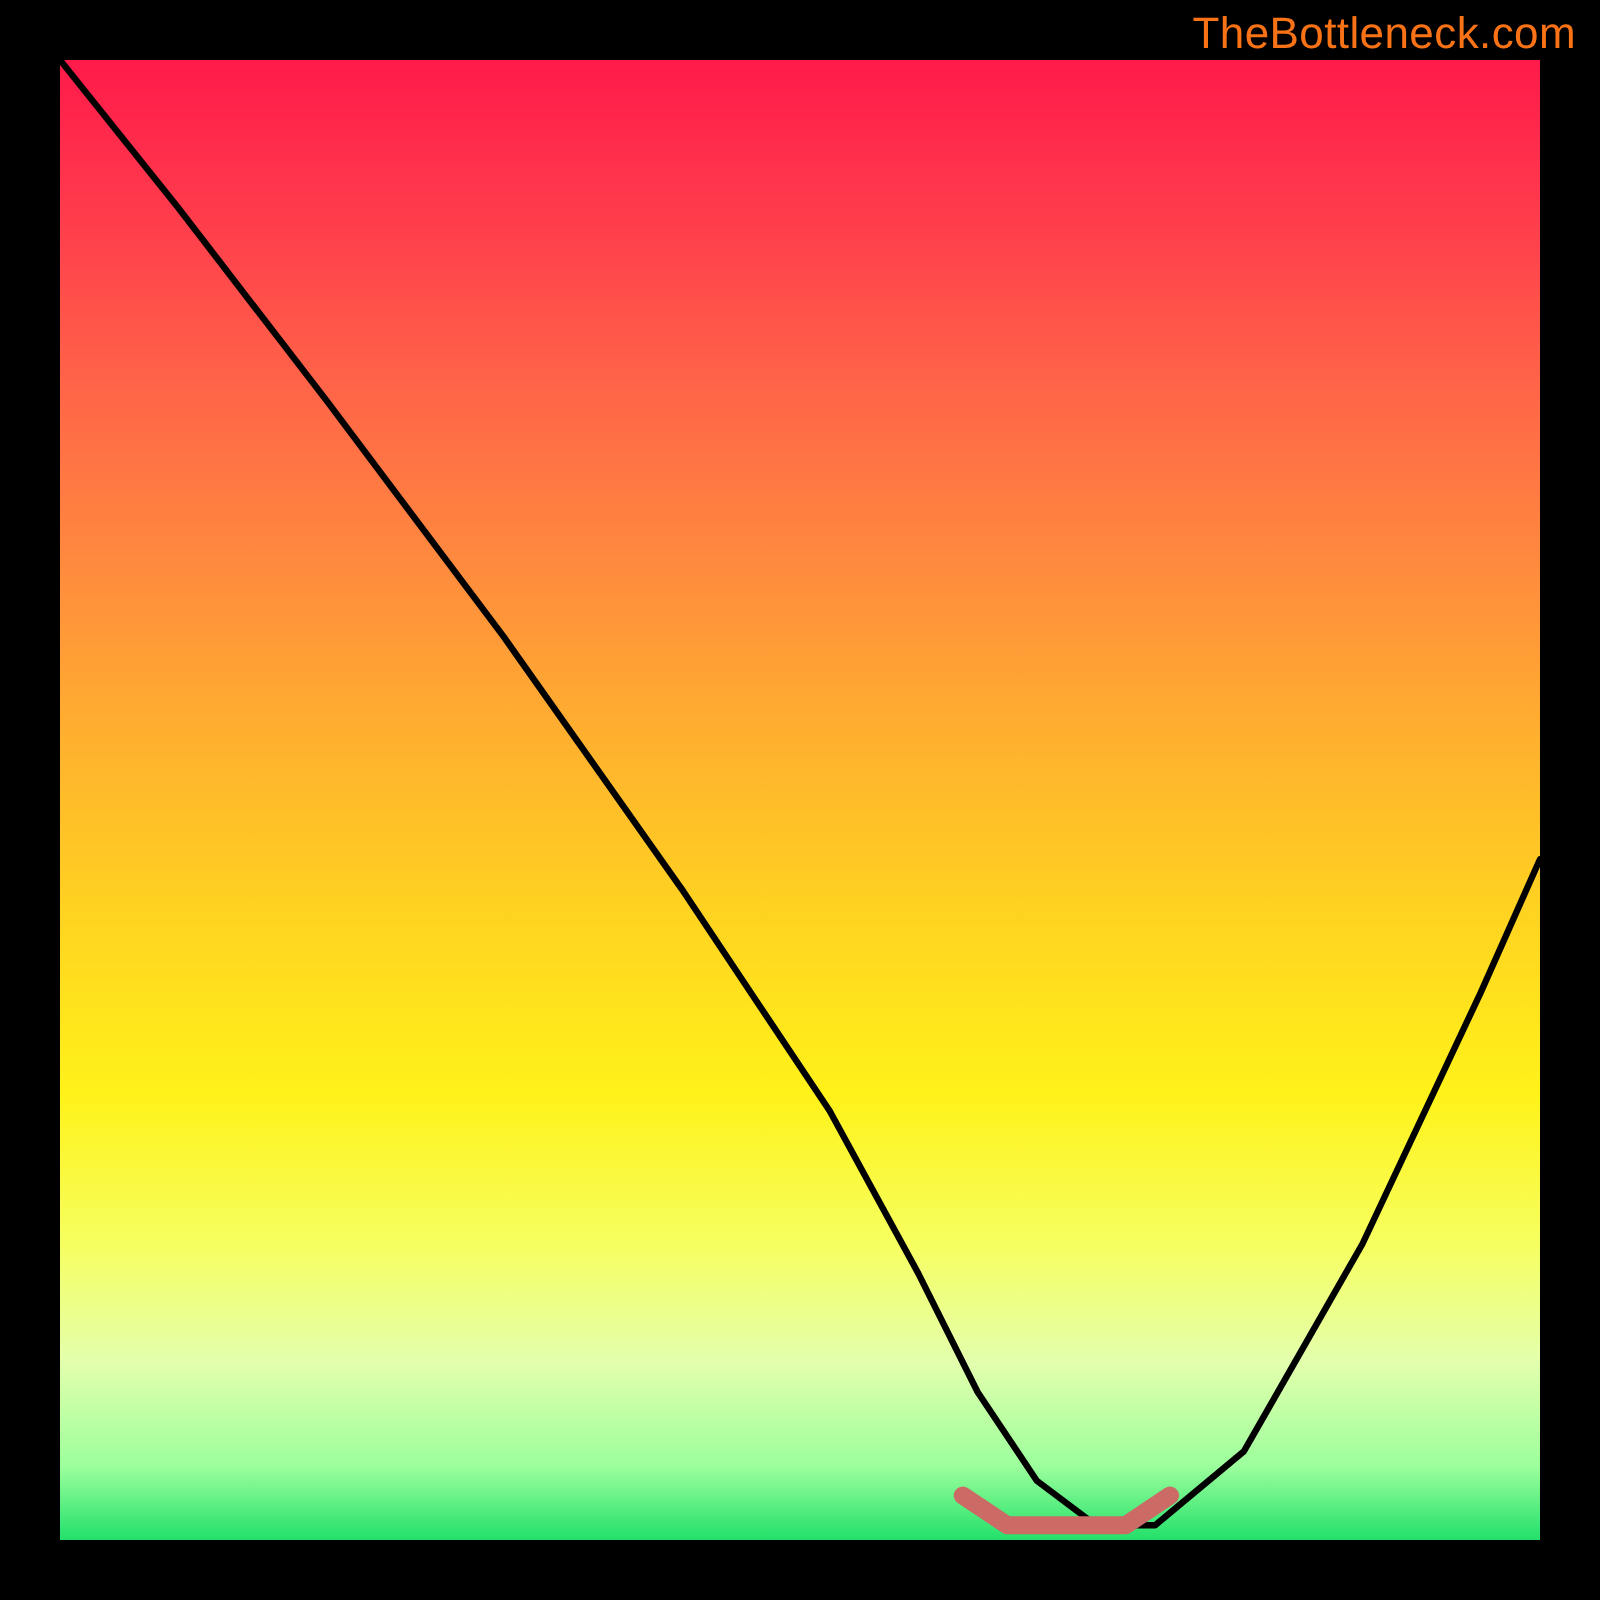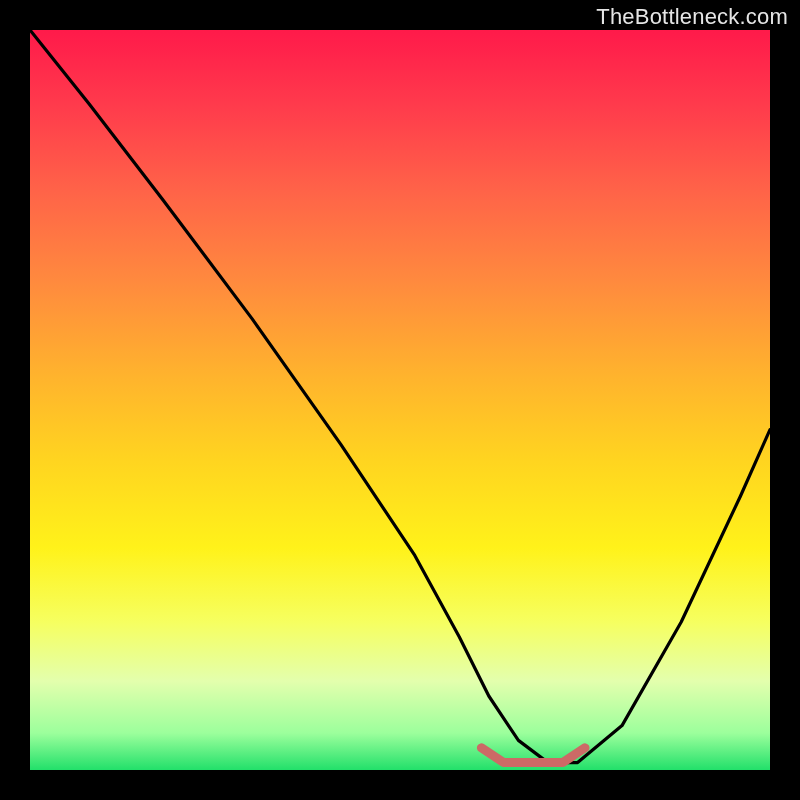--- a/index.html
+++ b/index.html
@@ -14,21 +14,21 @@
   .outer {
     position: relative;
     width: 800px;
     height: 800px;
     background: #000;
   }
   .watermark {
     position: absolute;
     top: 4px;
     right: 12px;
-    color: #e5e5e5;
+    color: #f97316;
     font-size: 22px;
     font-weight: 500;
     letter-spacing: 0.2px;
     z-index: 5;
   }
   .plot-area {
     position: absolute;
     left: 30px;
     top: 30px;
     width: 740px;

